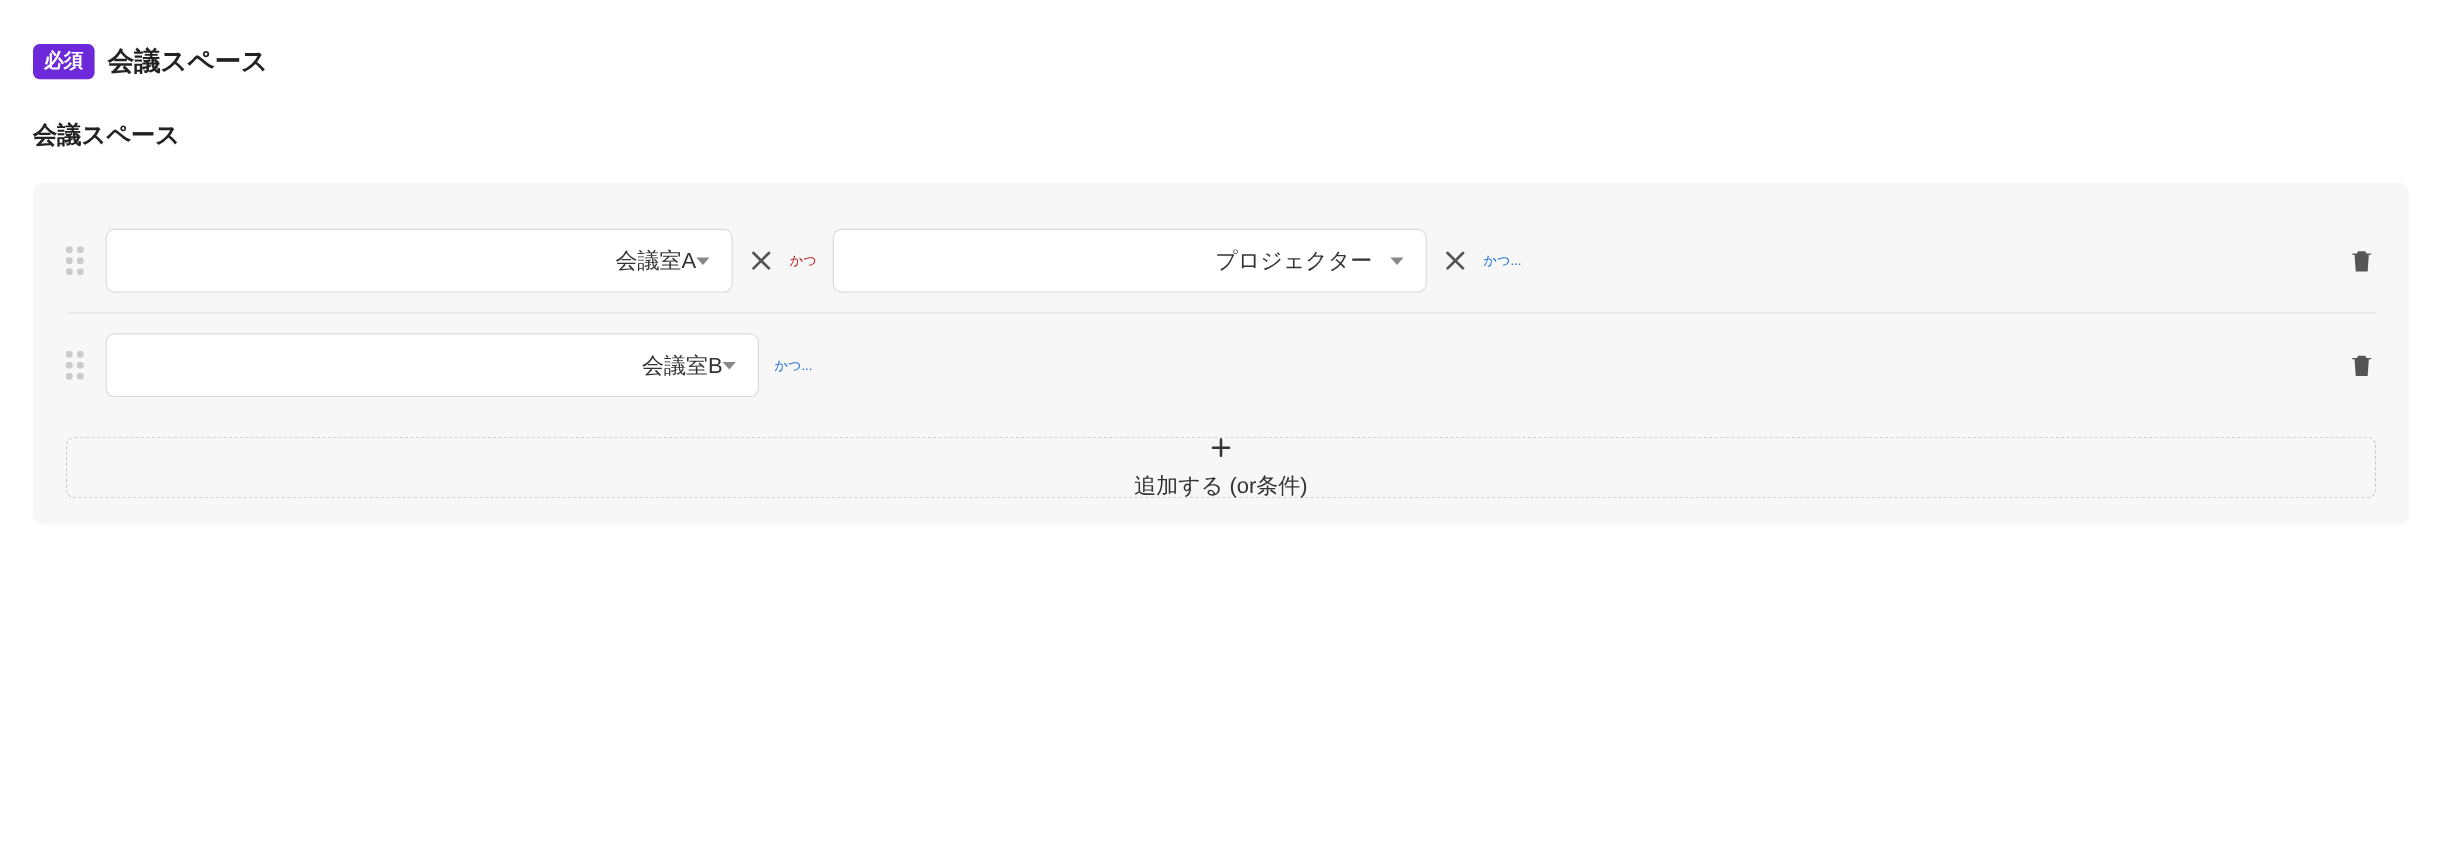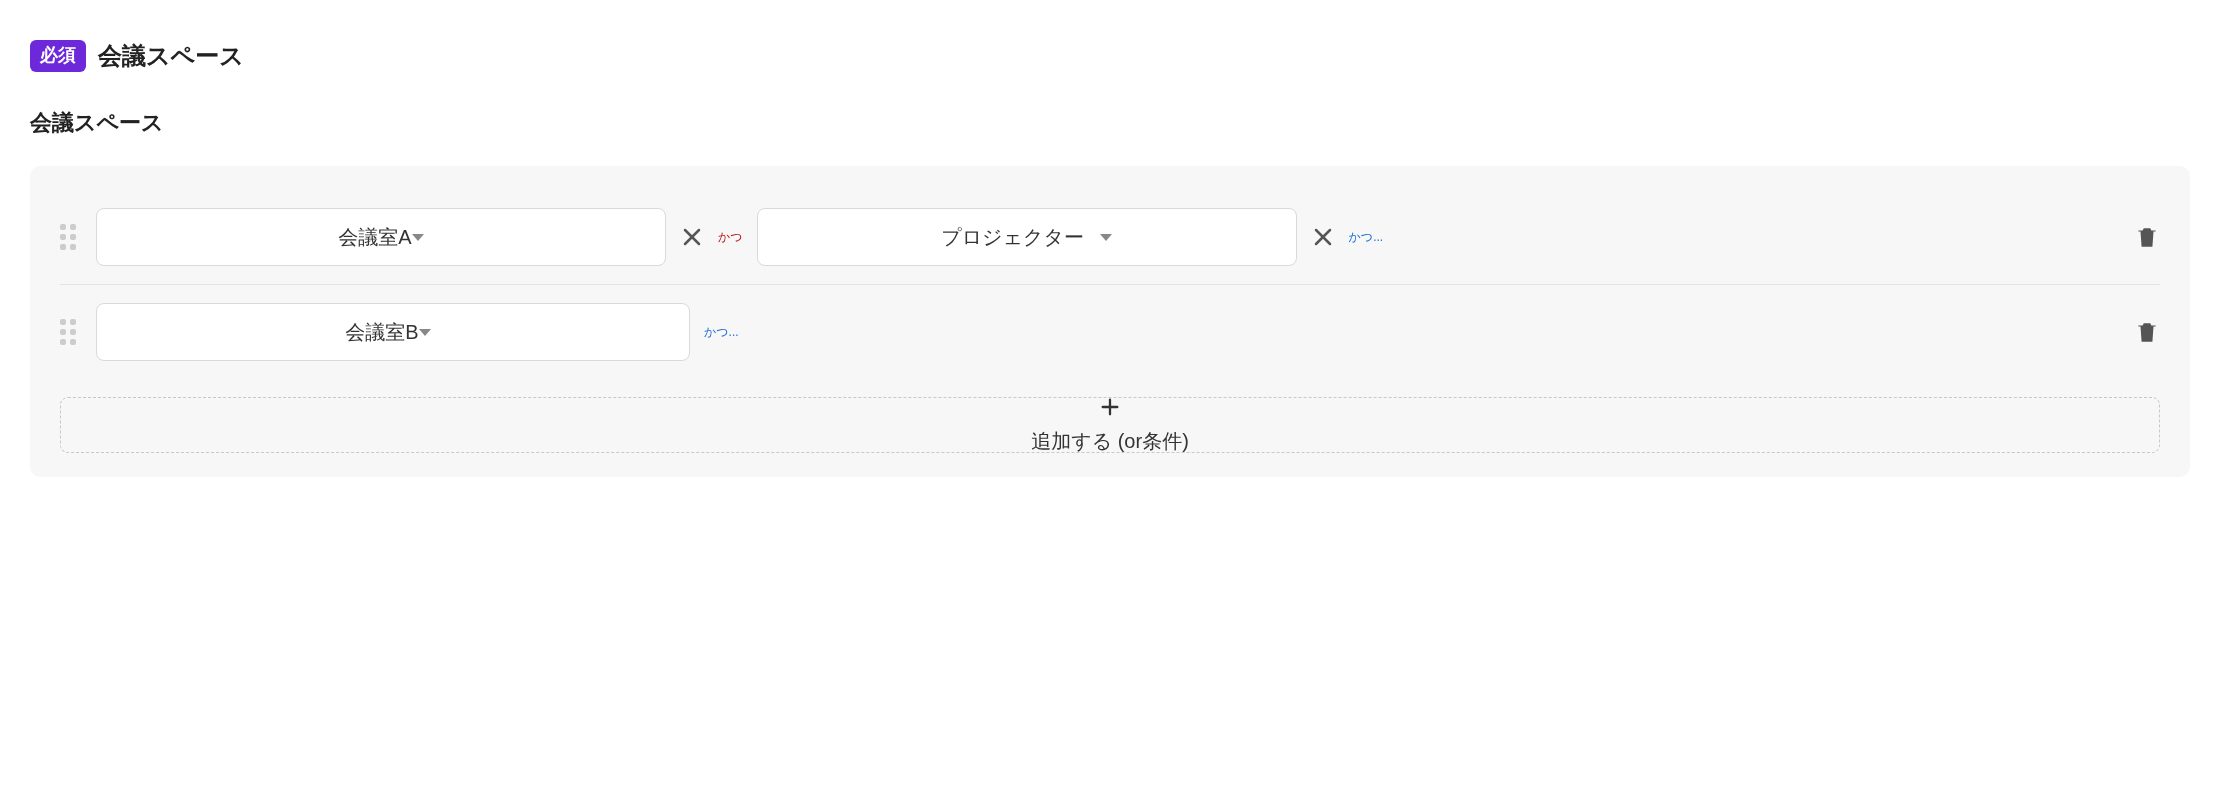--- a/index.html
+++ b/index.html
@@ -65,21 +65,21 @@
       background: #ccc;
       border-radius: 2px;
     }
     .select {
       background: #fff;
       border: 1px solid #d9d9d9;
       border-radius: 8px;
       height: 58px;
       display: flex;
       align-items: center;
-      justify-content: center;
+      justify-content: flex-end;
       padding: 0 20px;
       font-size: 20px;
       color: #333;
       cursor: pointer;
       flex: 0 0 auto;
     }
     .select-w1 { width: 570px; }
     .select-w2 { width: 540px; gap: 16px; }
     .select-w3 { width: 594px; padding-left: 10px; }
     .caret {

